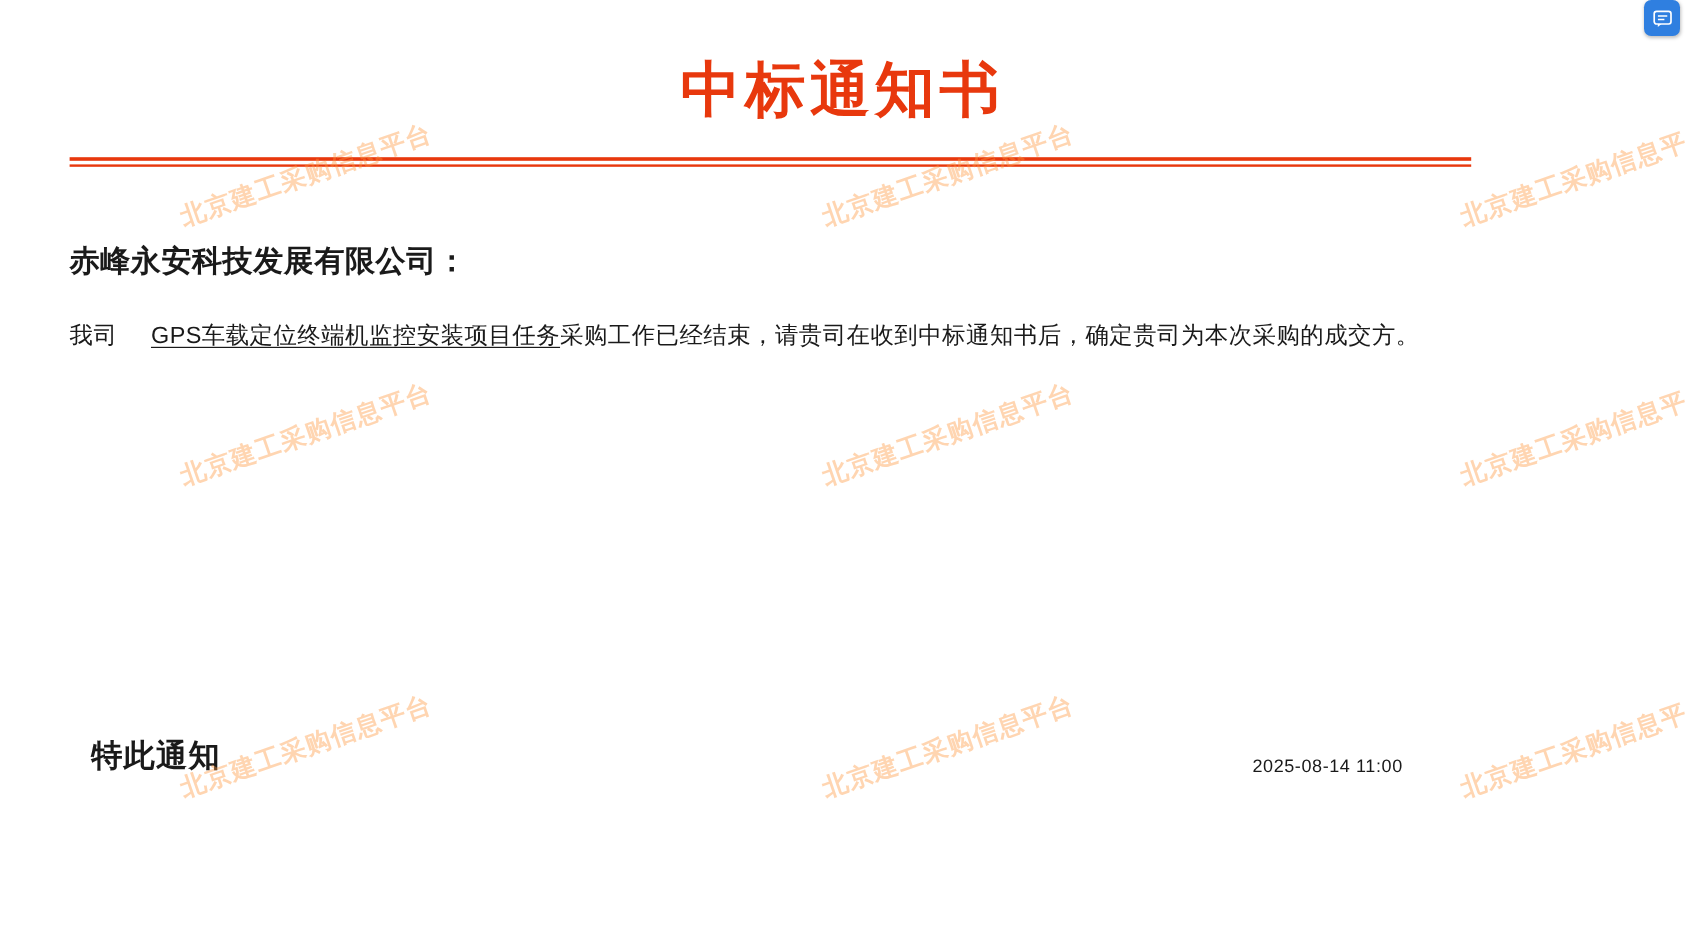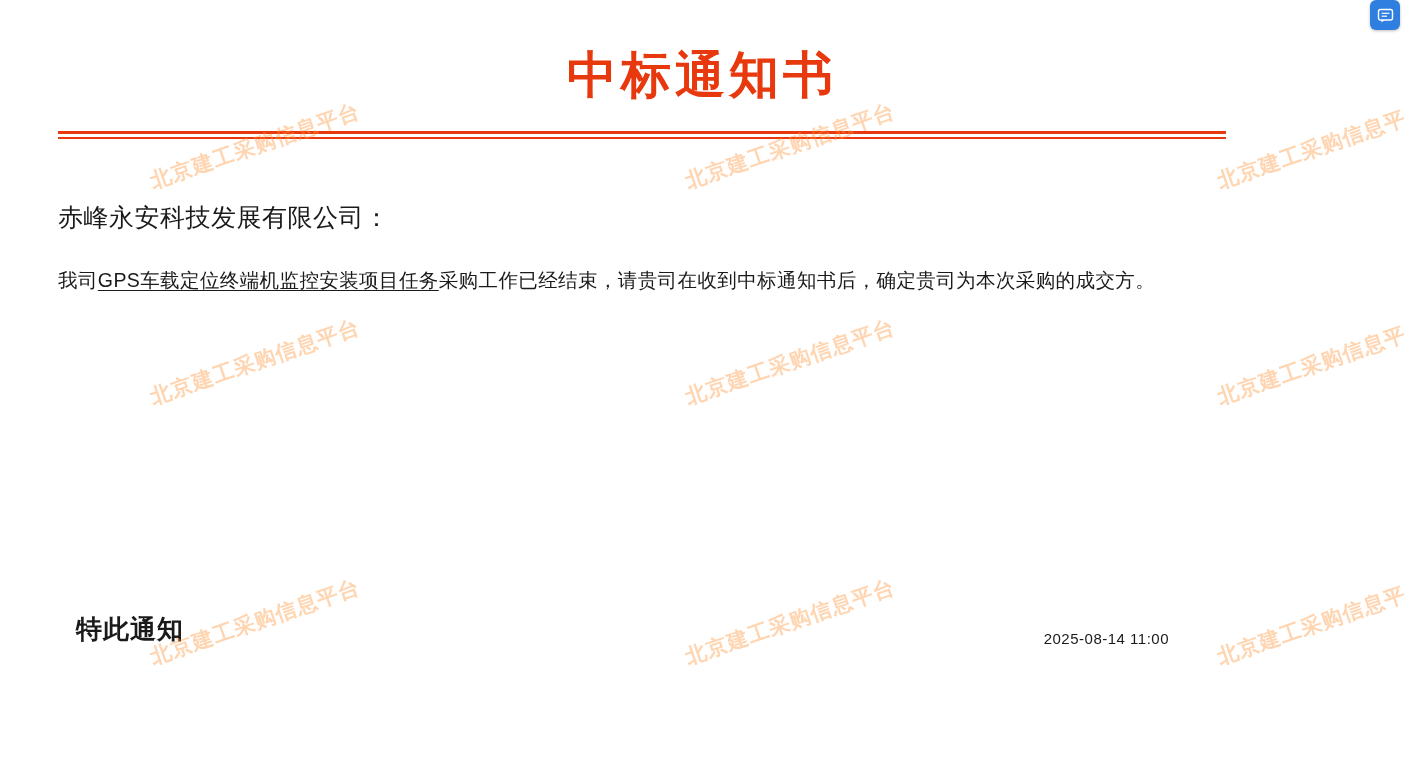--- a/index.html
+++ b/index.html
@@ -67,37 +67,38 @@
     height: 3px;
   }
   .rule-thin {
     height: 1.5px;
     background: #e8380d;
   }
 
   .addressee {
     margin-top: 62px;
     font-size: 25px;
-    font-weight: 400;
+    font-weight: 700;
     color: #1a1a1a;
     letter-spacing: 0.5px;
   }
 
   .para {
     margin-top: 26px;
     font-size: 19.5px;
     line-height: 40px;
     color: #1a1a1a;
     width: 1156px;
     text-align: justify;
     letter-spacing: 0.4px;
   }
   .para .u {
     text-decoration: underline;
     text-underline-offset: 3px;
+    margin-left: 28px;
   }
   .para.indent {
     text-indent: 40px;
   }
 
   .footer-row {
     position: absolute;
     left: 76px;
     right: 58px;
     top: 612px;

